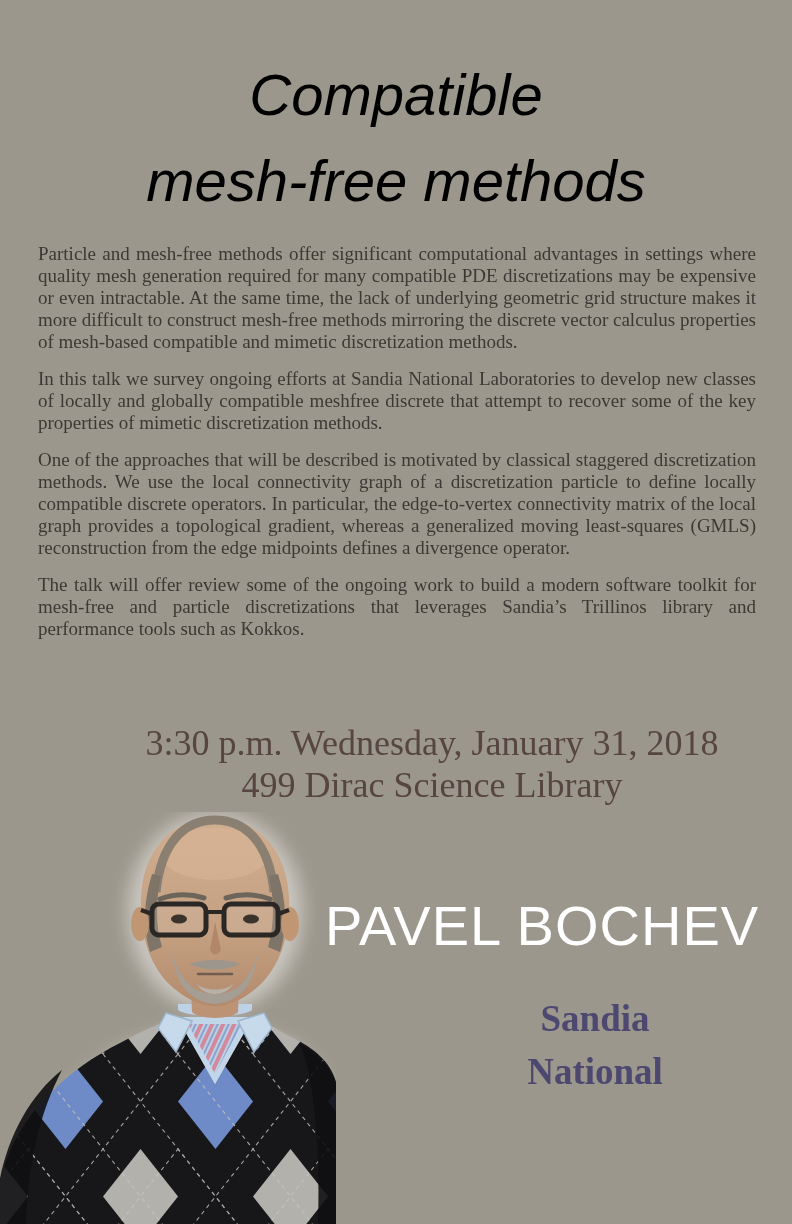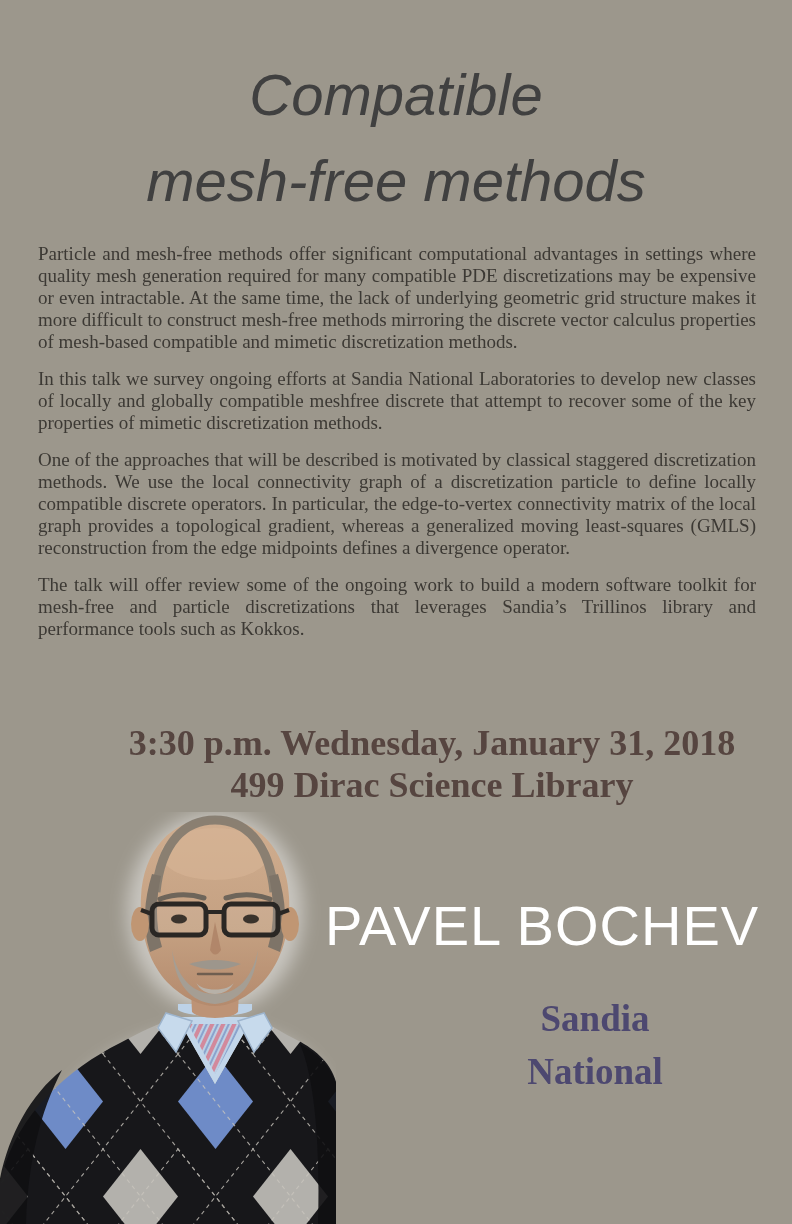--- a/index.html
+++ b/index.html
@@ -14,21 +14,21 @@
 
   
   .title{
     position:absolute;top:52px;left:0;right:0;
     text-align:center;
     font-family:"Liberation Sans", sans-serif;
     font-style:italic;
     font-weight:400;
     font-size:58px;
     line-height:86px;
-    color:#404040;
+    color:#000000;
     letter-spacing:0px;
   }
 
   
   .abstract{
     position:absolute;top:243px;left:38px;width:718px;
     color:#3c3934;
     font-size:19px;
     line-height:22px;
     text-align:justify;
@@ -37,21 +37,20 @@
   .abstract p:last-child{margin-bottom:0;}
 
   
   .event{
     position:absolute;top:722px;left:0;right:0;
     padding-left:72px;
     text-align:center;
     color:#564540;
     font-size:36px;
     line-height:42px;
-    font-weight:bold;
   }
 
   
   .speaker-name{
     position:absolute;top:893px;left:312px;width:460px;
     text-align:center;
     font-family:"Liberation Sans", sans-serif;
     font-weight:300;
     font-size:56px;
     color:#ffffff;

